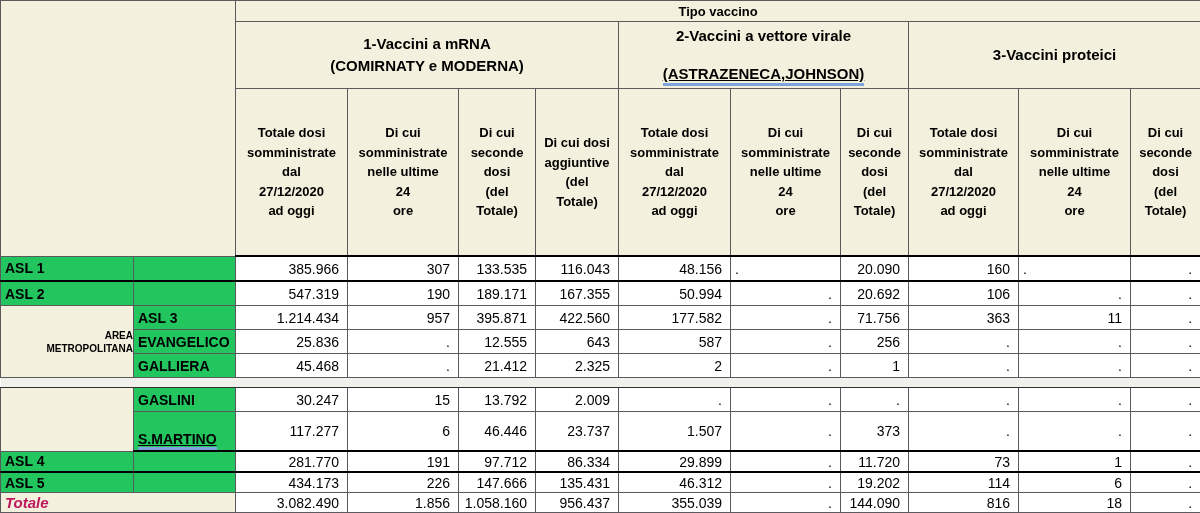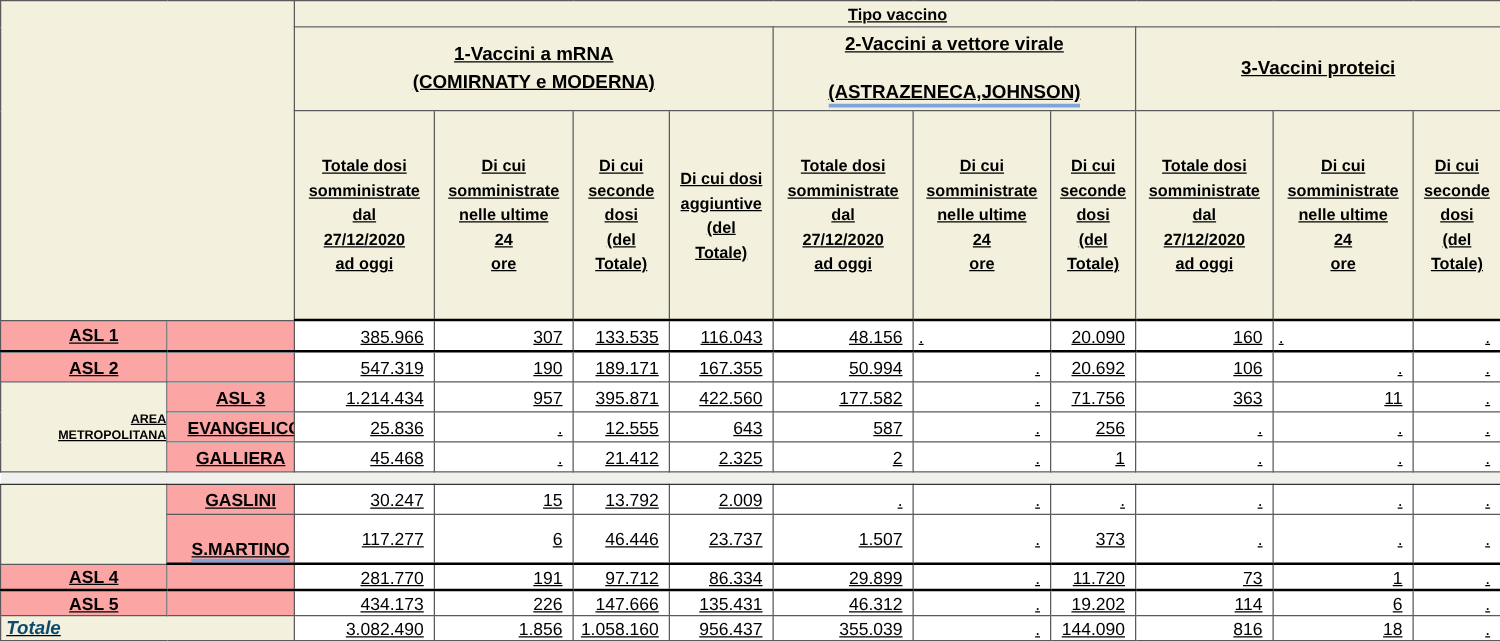--- a/index.html
+++ b/index.html
@@ -1,36 +1,36 @@
 <!DOCTYPE html>
 <html><head>
 <meta charset="utf-8">
 <style>
   html,body { margin:0; padding:0; background:#ffffff; }
-  .wrap { width:1200px; height:513px; overflow:hidden;text-decoration:underline; }
+  .wrap { width:1200px; height:513px; overflow:hidden; }
   table {
     border-collapse:collapse; table-layout:fixed; width:1200px;
     font-family:"Liberation Sans", sans-serif; color:#000;
   }
   td { border:1px solid #5a5a5c; overflow:hidden; padding:0; vertical-align:middle; }
 
   
   .corner   { background:#F3F1DD; }
   .title-td { background:#F3F1DD; height:20px; text-align:center; font-weight:bold; font-size:13px; }
   .group    { background:#F3F1DD; height:66px; text-align:center; font-weight:bold; font-size:15px; line-height:1.45; }
   .ch       { background:#F3F1DD; height:166px; text-align:center; font-weight:bold; font-size:13px;
               line-height:1.5; white-space:pre-line; }
   tr.rowC td { border-bottom:2px solid #000; }
 
   
-  .lbl  { background:#fca5a5; font-weight:bold; font-size:14px; text-align:center; padding-left:16px; }
+  .lbl  { background:#22c55e; font-weight:bold; font-size:14px; text-align:left; padding-left:4px; }
   .area-center { background:#F3F1DD; font-weight:bold; font-size:10px; text-align:right;
                  white-space:pre-line; line-height:1.3; }
   .tot-lbl { background:#F3F1DD; font-weight:bold; font-style:italic; font-size:15px;
-             color:#0c4a6e; text-align:left; padding-left:4px; }
+             color:#be185d; text-align:left; padding-left:4px; }
 
   
   .num  { background:#ffffff; text-align:right; padding-right:8px; font-size:14px; }
   .dotl { text-align:left; padding-left:4px; padding-right:0; }
 
   
   tr.d  td { height:23px; }
   tr.ds td { height:19px;margin-left:18px; }
 
   

